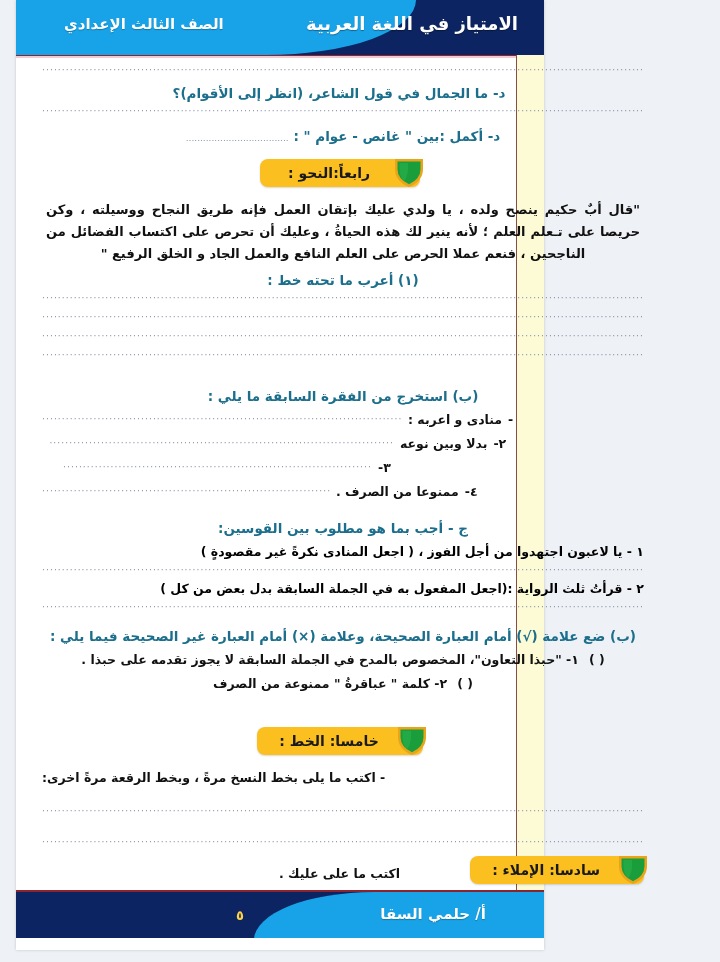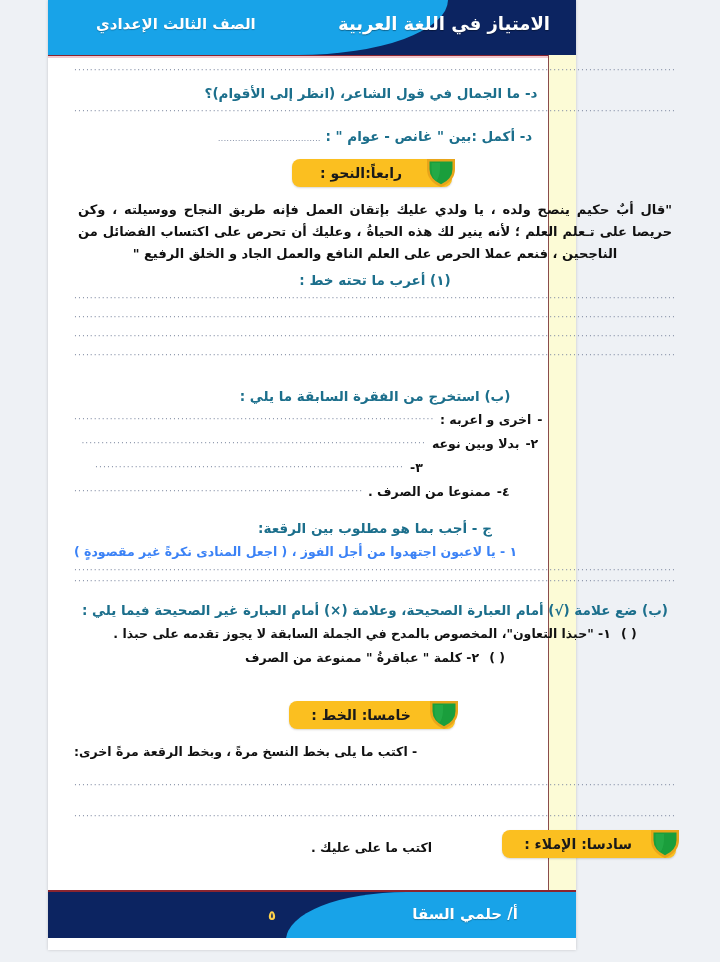--- a/index.html
+++ b/index.html
@@ -7,21 +7,21 @@
   body {
     width: 720px;
     height: 962px;
     background: #eef1f5;
     font-family: "DejaVu Sans", "Liberation Sans", sans-serif;
     overflow: hidden;
   }
 
   .page {
     position: absolute;
-    left: 48px;
+    left: 16px;
     top: 0px;
     width: 528px;
     height: 950px;
     background: #ffffff;
     box-shadow: 0 0 3px rgba(0,0,0,0.18);
   }
 
   
   .header {
     position: relative;
@@ -205,25 +205,25 @@
     white-space: nowrap;
     direction: ltr;
     transform: translateY(-2px);
   }
   .item .lead.w380 { width: 360px; }
   .item .lead.w340 { width: 330px; }
   .item .lead.w300 { width: 288px; }
   .item .lead.w360 { width: 352px; }
 
   .plain-item {
-    color: #3b82f6;
+    color: #000000;
     font-size: 12.5px;
     font-weight: bold;
     line-height: 22px;
-    text-align: left;
+    text-align: right;
     margin: 2px 0;
     direction: rtl;
   }
 
   .tf-item {
     color: #111111;
     font-size: 12.5px;
     font-weight: bold;
     line-height: 22px;
     margin: 2px 0;
@@ -363,45 +363,46 @@
       <div class="dots">··························································································································································································</div>
       <div style="height:8px"></div>
       <div class="dots">··························································································································································································</div>
 
       <div class="spacer-20"></div>
 
       <div class="sub-head">(ب) استخرج من الفقرة السابقة ما يلي :</div>
 
       <div class="item">
         <span class="txt">-</span>
-        <span class="txt">اخرى و اعربه :</span>
+        <span class="txt">منادى و اعربه :</span>
         <span class="lead w380">···········································································································</span>
       </div>
       <div class="item">
         <span class="txt">٢-</span>
         <span class="txt">بدلا وبين نوعه</span>
         <span class="lead w360">·······················································································</span>
       </div>
       <div class="item">
         <span class="txt">٣-</span>
         <span class="lead w340">··············································································</span>
       </div>
       <div class="item">
         <span class="txt">٤-</span>
         <span class="txt">ممنوعا من الصرف .</span>
         <span class="lead w300">·······················································································</span>
       </div>
 
       <div class="spacer-8"></div>
 
-      <div class="sub-head">ج - أجب بما هو مطلوب بين الرقعة:</div>
+      <div class="sub-head">ج - أجب بما هو مطلوب بين القوسين:</div>
       <div class="plain-item">١ - يا لاعبون اجتهدوا من أجل الفوز ، ( اجعل المنادى نكرةً غير مقصودةٍ )</div>
 
       <div class="dots">··························································································································································································</div>
 
+      <div class="plain-item">٢ - قرأتُ ثلث الرواية :(اجعل المفعول به في الجملة السابقة بدل بعض من كل )</div>
 
       <div class="dots">··························································································································································································</div>
 
       <div class="spacer-8"></div>
 
       <div class="sub-head center-wide">(ب) ضع علامة (√) أمام العبارة الصحيحة، وعلامة (×) أمام العبارة غير الصحيحة فيما يلي :</div>
 
       <div class="tf-item">
         <span>(          )</span>
         <span>١- "حبذا التعاون"، المخصوص بالمدح في الجملة السابقة لا يجوز تقدمه على حبذا .</span>

